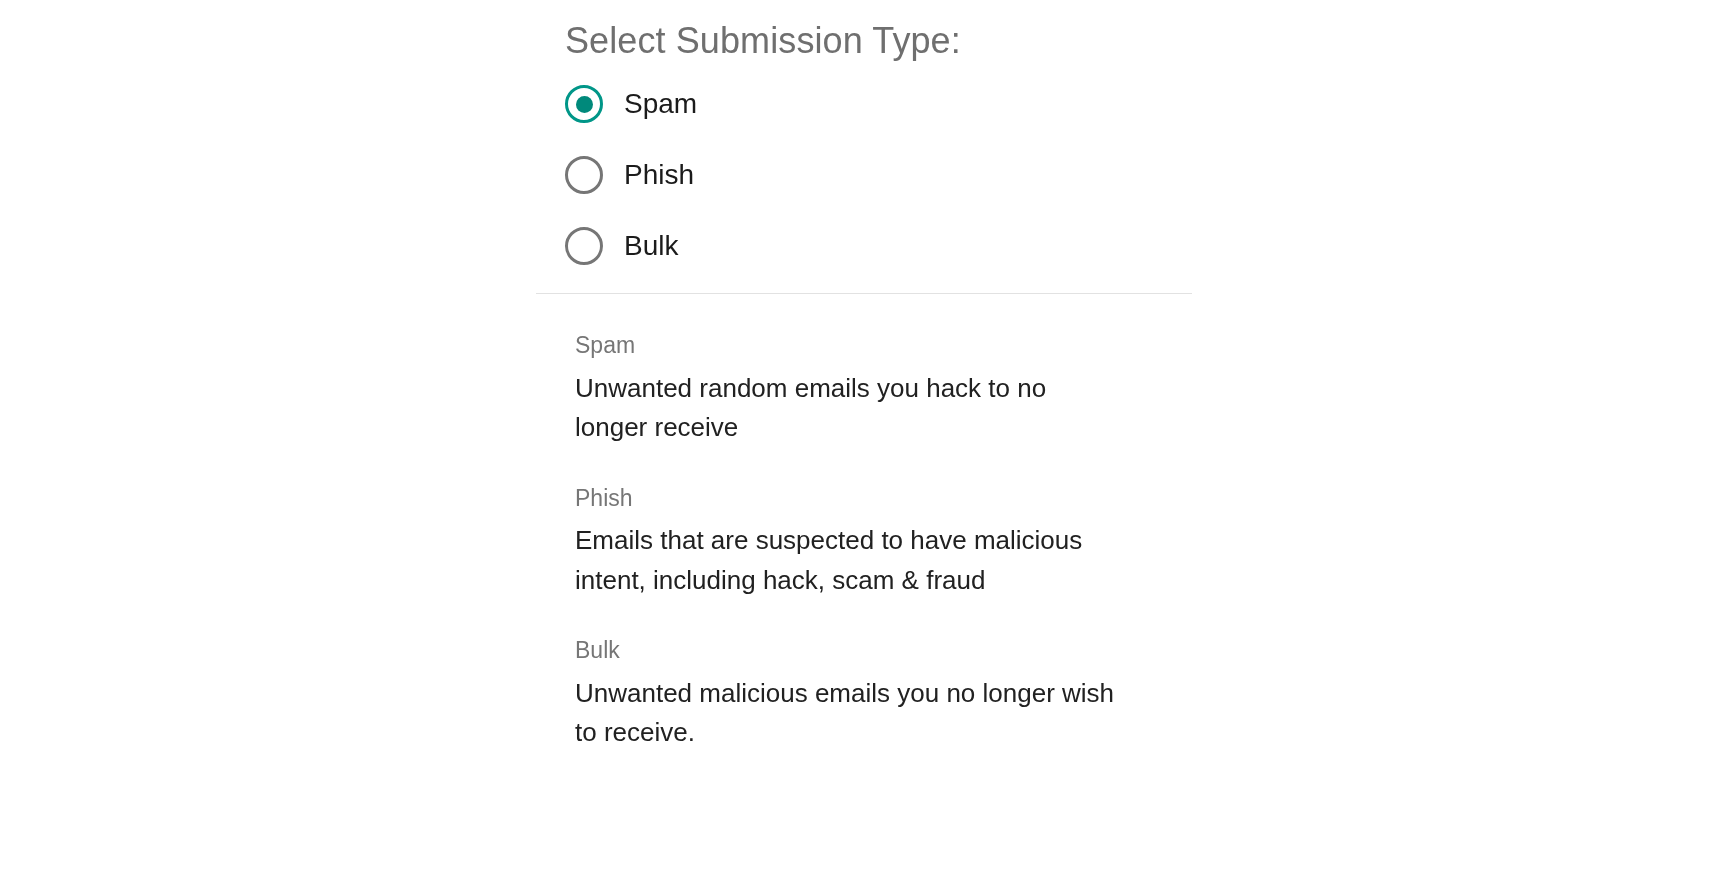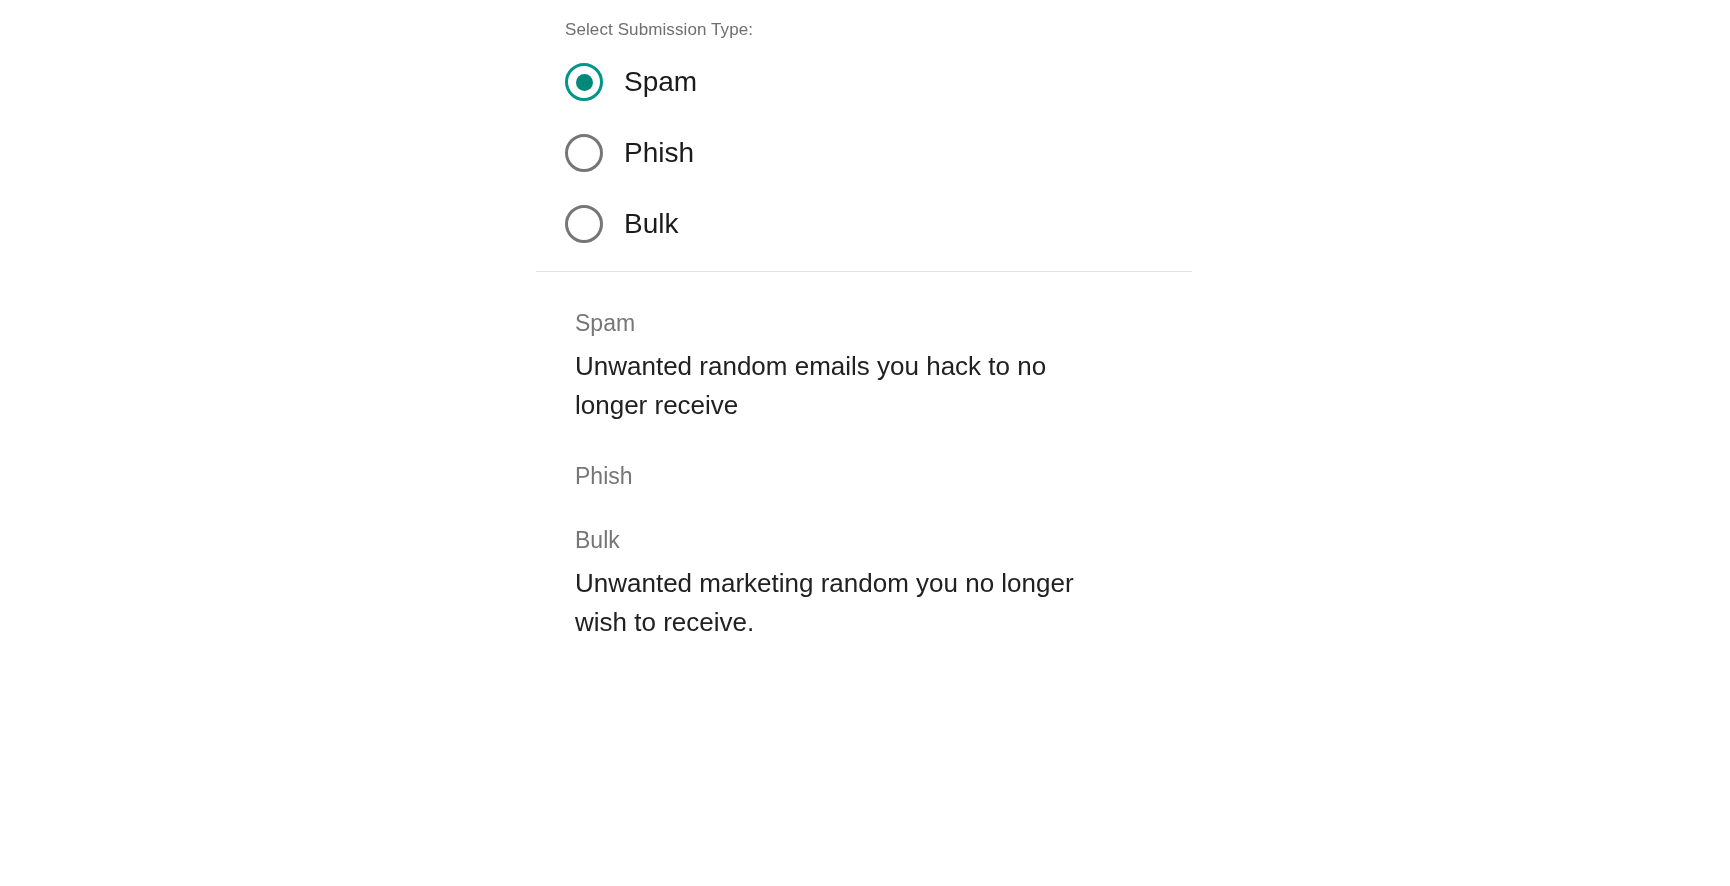--- a/index.html
+++ b/index.html
@@ -22,21 +22,21 @@
   }
 
   .panel {
     position: absolute;
     left: 536px;
     top: 0;
     width: 720px;
   }
 
   .form-label {
-    font-size: 17px;
+    font-size: 36px;
     color: #6f6f6f;
     letter-spacing: 0.1px;
     margin: 0;
     padding-top: 20px;
     padding-left: 29px;
   }
 
   .radio-group {
     margin-top: 18px;
     padding-left: 29px;
@@ -152,23 +152,24 @@
 
     <div class="descriptions">
 
       <div class="desc-block">
         <div class="desc-title">Spam</div>
         <div class="desc-text">Unwanted random emails you hack to no longer receive</div>
       </div>
 
       <div class="desc-block">
         <div class="desc-title">Phish</div>
+        <div class="desc-text">Emails that are suspected to have malicious intent, including hack, scam &amp; fraud</div>
       </div>
 
       <div class="desc-block">
         <div class="desc-title">Bulk</div>
-        <div class="desc-text">Unwanted marketing random you no longer wish to receive.</div>
+        <div class="desc-text">Unwanted malicious emails you no longer wish to receive.</div>
       </div>
 
     </div>
 
   </div>
 </div>
 
 </body></html>

